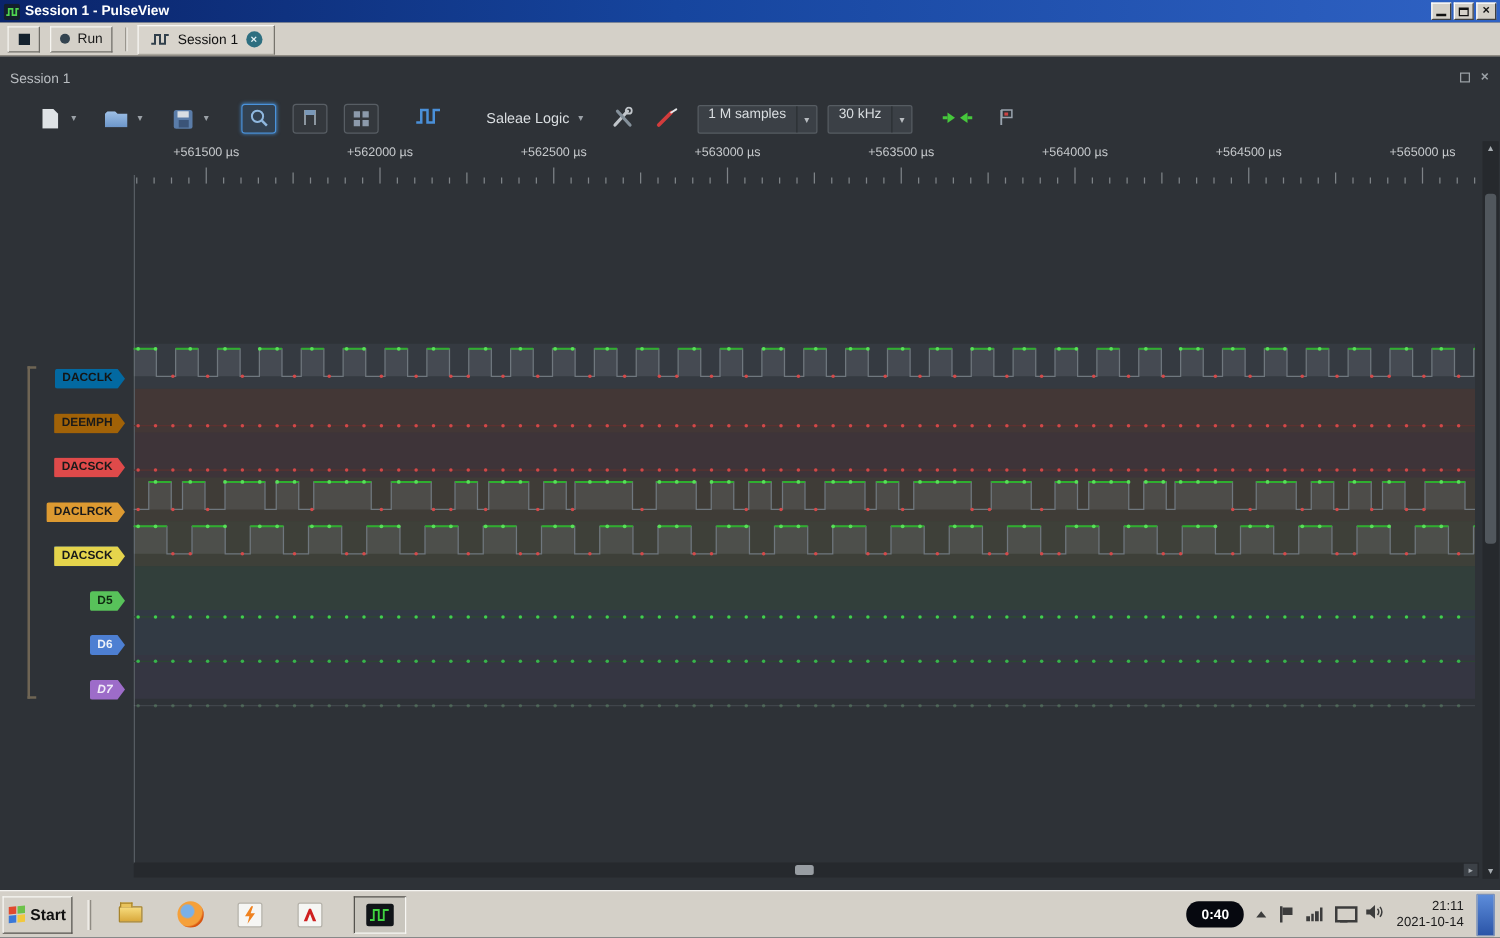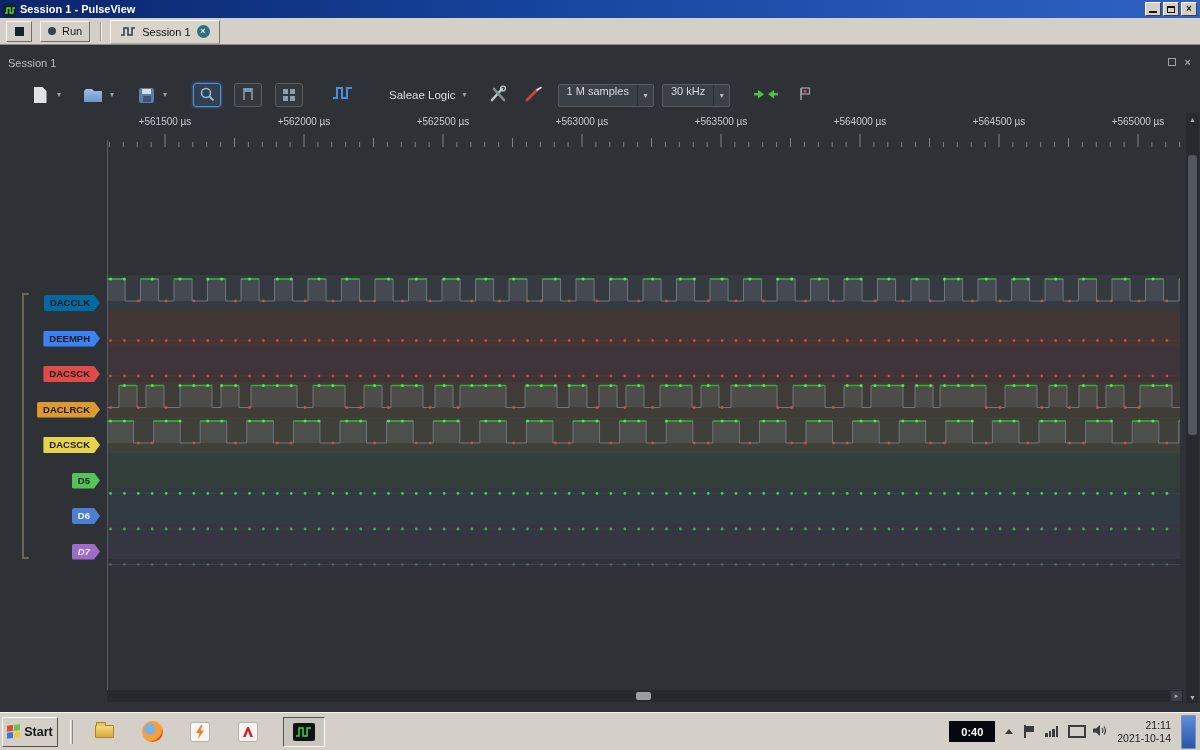--- a/index.html
+++ b/index.html
@@ -109,21 +109,21 @@
   .ql{display:flex;align-items:center;gap:22px;margin-left:6px}
   .ql-btn{width:26px;height:26px;display:flex;align-items:center;justify-content:center}
   .i-explorer{width:19px;height:13px;background:linear-gradient(#f6da7c,#d9a93c);border:1px solid #a8842a;position:relative;border-radius:1px}
   .i-explorer::before{content:"";position:absolute;top:-4px;left:0;width:8px;height:3px;background:#e9c35c;border:1px solid #a8842a;border-bottom:none}
   .i-firefox{width:21px;height:21px;border-radius:50%;background:radial-gradient(circle at 38% 38%,#7ab0e8 0 26%,#f5a03a 34% 62%,#d85510 70%)}
   .white-tile{width:20px;height:20px;background:#f6f6f4;border:1px solid #b5b2aa;border-radius:2px;display:flex;align-items:center;justify-content:center}
   .task-item{width:42px;height:30px;background:#c9c6be;border:1px solid;
     border-color:#55534e #f8f7f4 #f8f7f4 #55534e;display:flex;align-items:center;justify-content:center}
   .pv-logo{width:22px;height:18px;background:#101418;border-radius:2px;display:flex;align-items:center;justify-content:center}
   .tray{margin-left:auto;display:flex;align-items:center;gap:10px;padding-right:2px}
-  .tray-timer{min-width:46px;height:21px;background:#06080f;border-radius:0;color:#fff;font-weight:bold;
+  .tray-timer{min-width:46px;height:21px;background:#06080f;border-radius:10px;color:#fff;font-weight:bold;
     font-size:11px;display:flex;align-items:center;justify-content:center;padding:0 6px}
   .tri-up{width:0;height:0;border-left:4px solid transparent;border-right:4px solid transparent;border-bottom:5px solid #3c3c3c}
   .i-flag{position:relative;width:12px;height:13px}
   .i-flag::before{content:"";position:absolute;left:1px;top:0;width:2px;height:13px;background:#3c3c3c}
   .i-flag::after{content:"";position:absolute;left:3px;top:1px;width:8px;height:6px;background:#3c3c3c}
   .i-bars{display:flex;align-items:flex-end;gap:1px;height:11px}
   .i-bars span{width:2.5px;background:#3c3c3c}
   .i-monitor{position:relative;width:14px;height:13px}
   .i-monitor::before{content:"";position:absolute;top:0;left:0;width:14px;height:9px;border:2px solid #3c3c3c}
   .i-monitor::after{content:"";position:absolute;bottom:0;left:4px;width:6px;height:2px;background:#3c3c3c}
@@ -1013,21 +1013,21 @@
           <circle cx="1097.3999999999994" cy="417.5" r="1.4" fill="rgba(130,200,140,0.28)"></circle>
           <circle cx="1111.2999999999995" cy="417.5" r="1.4" fill="rgba(130,200,140,0.28)"></circle>
           <circle cx="1125.1999999999996" cy="417.5" r="1.4" fill="rgba(130,200,140,0.28)"></circle>
           <circle cx="1139.0999999999997" cy="417.5" r="1.4" fill="rgba(130,200,140,0.28)"></circle>
           <circle cx="1152.9999999999998" cy="417.5" r="1.4" fill="rgba(130,200,140,0.28)"></circle>
           <circle cx="1166.8999999999999" cy="417.5" r="1.4" fill="rgba(130,200,140,0.28)"></circle>
         </svg>
     <div class="row-tint" style="top: 128px; background: rgba(150, 170, 195, 0.07);"></div>
         <div class="ch-label" style="top: 148px; background: #0369a1; color: rgb(21, 21, 21);">DACCLK</div>
         <div class="row-tint" style="top: 163.5px; background: rgba(205, 95, 55, 0.13);"></div>
-        <div class="ch-label" style="top: 183.5px; background: #3b82f6; color: rgb(26, 26, 26);">DEEMPH</div>
+        <div class="ch-label" style="top: 183.5px; background: #a16207; color: rgb(26, 26, 26);">DEEMPH</div>
         <div class="row-tint" style="top: 199px; background: rgba(205, 75, 75, 0.1);"></div>
         <div class="ch-label" style="top: 219px; background: rgb(223, 74, 74); color: rgb(26, 26, 26);">DACSCK</div>
         <div class="row-tint" style="top: 234.5px; background: rgba(215, 155, 60, 0.1);"></div>
         <div class="ch-label" style="top: 254.5px; background: rgb(221, 154, 49); color: rgb(26, 26, 26);">DACLRCK</div>
         <div class="row-tint" style="top: 270px; background: rgba(210, 200, 75, 0.1);"></div>
         <div class="ch-label selected" style="top: 290px; background: rgb(229, 212, 76); color: rgb(26, 26, 26);">DACSCK</div>
         <div class="row-tint" style="top: 305.5px; background: rgba(95, 205, 100, 0.09);"></div>
         <div class="ch-label" style="top: 325.5px; background: rgb(88, 194, 90); color: rgb(16, 42, 18);">D5</div>
         <div class="row-tint" style="top: 341px; background: rgba(100, 150, 230, 0.08);"></div>
         <div class="ch-label" style="top: 361px; background: rgb(77, 127, 210); color: rgb(238, 242, 248); margin-left: 44px;">D6</div>

